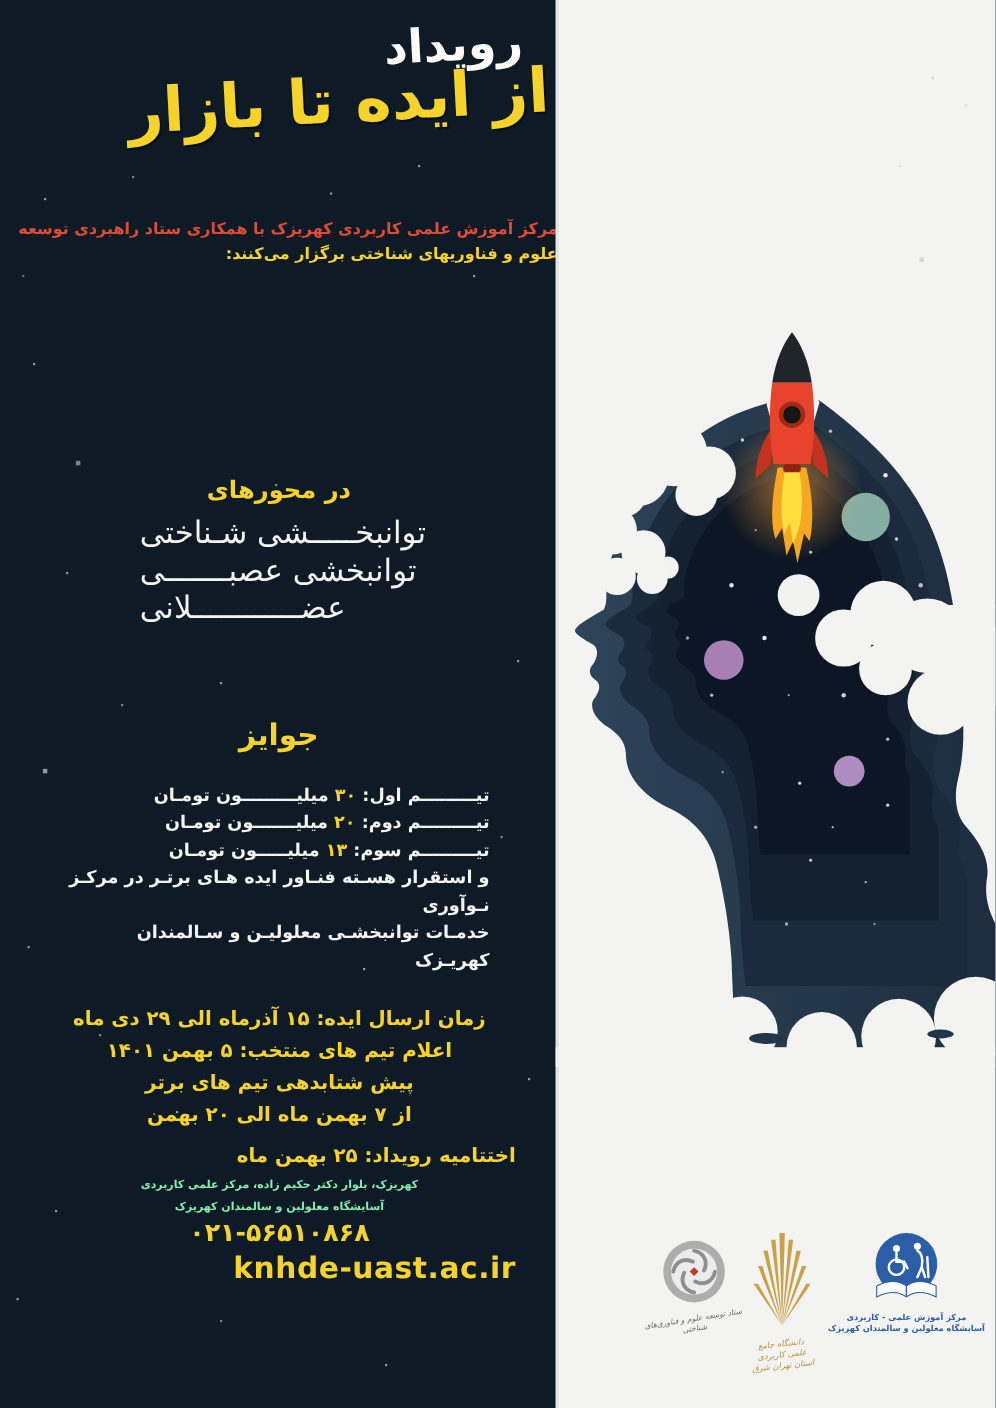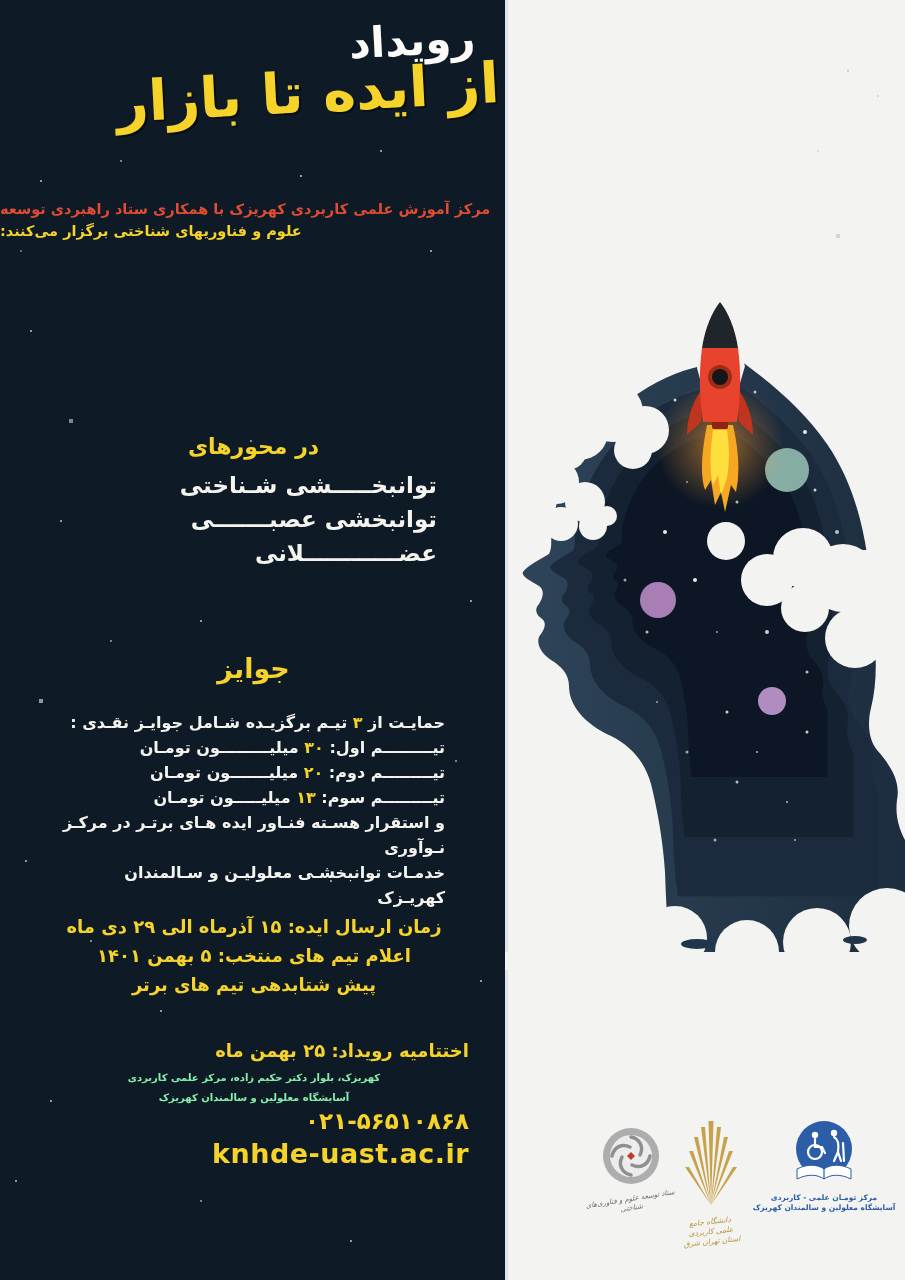--- a/index.html
+++ b/index.html
@@ -23,34 +23,34 @@
     position:absolute;top:16px;right:32px;color:#FCFBF7;
     font-size:42px;font-weight:bold;transform:rotate(-3deg);
     white-space:nowrap;
   }
   .title{
     position:absolute;top:60px;right:8px;color:#F5D32B;
     font-size:56px;font-weight:bold;transform:rotate(-3deg);
     white-space:nowrap;letter-spacing:-1px;
     text-shadow:2px 2px 0 rgba(0,0,0,.45);
   }
-  .org-block{position:absolute;top:198px;width:100%;text-align:left;font-weight:bold;}
+  .org-block{position:absolute;top:198px;width:100%;text-align:right;font-weight:bold;}
   .org-line1{color:#E04B33;font-size:14.5px;line-height:22px;}
   .org-line2{color:#F5D32B;font-size:14.5px;line-height:22px;}
   .intro-block{
     position:absolute;top:262px;width:100%;text-align:center;
     color:#F7F6F1;font-size:19px;font-weight:bold;line-height:29px;
   }
   .axes-heading{
     position:absolute;top:434px;width:100%;text-align:center;
     color:#F5D32B;font-size:22px;font-weight:bold;
   }
   .axes-list{
-    position:absolute;top:468px;right:70px;width:310px;text-align:right;
-    color:#F4F3EE;font-size:23px;font-weight:bold;line-height:34px;
+    position:absolute;top:468px;right:70px;width:310px;text-align:left;
+    color:#F4F3EE;font-size:28px;font-weight:normal;line-height:34px;
   }
   .prizes-heading{
     position:absolute;top:653px;width:100%;text-align:center;
     color:#F5D32B;font-size:27px;font-weight:bold;
   }
   .prizes-body{
     position:absolute;top:710px;right:62px;width:388px;text-align:right;
     color:#F4F3EE;font-size:16px;font-weight:bold;line-height:25px;
   }
   .num{color:#F5D32B;}
@@ -60,21 +60,21 @@
   }
   .schedule-closing{
     position:absolute;top:1040px;right:38px;width:430px;text-align:right;
     color:#F5D32B;font-size:18px;font-weight:bold;
   }
   .address{
     position:absolute;top:1068px;right:38px;width:430px;text-align:center;
     color:#86efac;font-size:10px;font-weight:bold;line-height:20px;
   }
   .phone{
-    position:absolute;top:1108px;right:38px;width:430px;text-align:right;
+    position:absolute;top:1108px;right:38px;width:430px;text-align:center;
     color:#F5D32B;font-size:23px;font-weight:bold;direction:ltr;
   }
   .website{
     position:absolute;top:1138px;right:38px;width:430px;text-align:right;
     color:#F5D32B;font-size:27px;font-weight:bold;direction:ltr;letter-spacing:.5px;
   }
   .speckles{
     position:absolute;top:0;left:0;width:2px;height:2px;background:transparent;opacity:.55;
     box-shadow:
       40px 180px 0 0 #fff, 120px 160px 0 0 #cfd6dd, 300px 175px 0 0 #fff,
@@ -122,32 +122,32 @@
 
   <div class="axes-heading">در محورهای</div>
   <div class="axes-list">
     <div>توانبخـــــشی شـناختی</div>
     <div>توانبخشی عصبـــــــی</div>
     <div>عضــــــــــــلانی</div>
   </div>
 
   <div class="prizes-heading">جوایز</div>
   <div class="prizes-body">
-    <div><span>حمایـت از </span><span class="num">۳</span><span> تیـم برگزیـده شـامل جوایـز نقـدی :</span></div>
     <div><span>تیـــــــــم اول: </span><span class="num">۳۰</span><span> میلیـــــــــون تومـان</span></div>
     <div><span>تیـــــــــم دوم: </span><span class="num">۲۰</span><span> میلیـــــــون تومـان</span></div>
     <div><span>تیـــــــــم سوم: </span><span class="num">۱۳</span><span> میلیـــــون تومـان</span></div>
     <div>و استقرار هسـته فنـاور ایده هـای برتـر در مرکـز نـوآوری</div>
     <div>خدمـات توانبخشـی معلولیـن و سـالمندان کهریـزک</div>
   </div>
 
   <div class="schedule">
     <div>زمان ارسال ایده: ۱۵ آذرماه الی ۲۹ دی ماه</div>
     <div>اعلام تیم های منتخب: ۵ بهمن ۱۴۰۱</div>
     <div>پیش شتابدهی تیم های برتر</div>
+    <div>از ۷ بهمن ماه الی ۲۰ بهمن</div>
   </div>
   <div class="schedule-closing">اختتامیه رویداد: ۲۵ بهمن ماه</div>
 
   <div class="address">
     <div>کهریزک، بلوار دکتر حکیم زاده، مرکز علمی کاربردی</div>
     <div>آسایشگاه معلولین و سالمندان کهریزک</div>
   </div>
   <div class="phone">۰۲۱-۵۶۵۱۰۸۶۸</div>
   <div class="website">knhde-uast.ac.ir</div>
 </div>
@@ -331,18 +331,18 @@
         <path d="M47 18 C51 20,52 26,51 33"></path>
         <path d="M51 33 L47 42 M51 33 L54 42"></path>
         <path d="M56 24 L57 42"></path>
       </g>
       <circle cx="28" cy="16" r="3.2" fill="#FFFFFF"></circle>
       <circle cx="47" cy="14" r="3.2" fill="#FFFFFF"></circle>
       <path d="M10 50 C20 45,30 45,37 50 C44 45,54 45,64 50 L64 60 C54 55,44 55,37 60 C30 55,20 55,10 60 Z" fill="#FFFFFF" stroke="#2B5EA7" stroke-width="1"></path>
       <path d="M37 50 L37 60" stroke="#2B5EA7" stroke-width="1.2"></path>
     </svg>
     <div class="cap">
-      <div>مرکز تومـان علمی - کاربردی</div>
+      <div>مرکز آموزش علمی - کاربردی</div>
       <div>آسایشگاه معلولین و سالمندان کهریزک</div>
     </div>
   </div>
 
 </div>
 
 </body></html>

